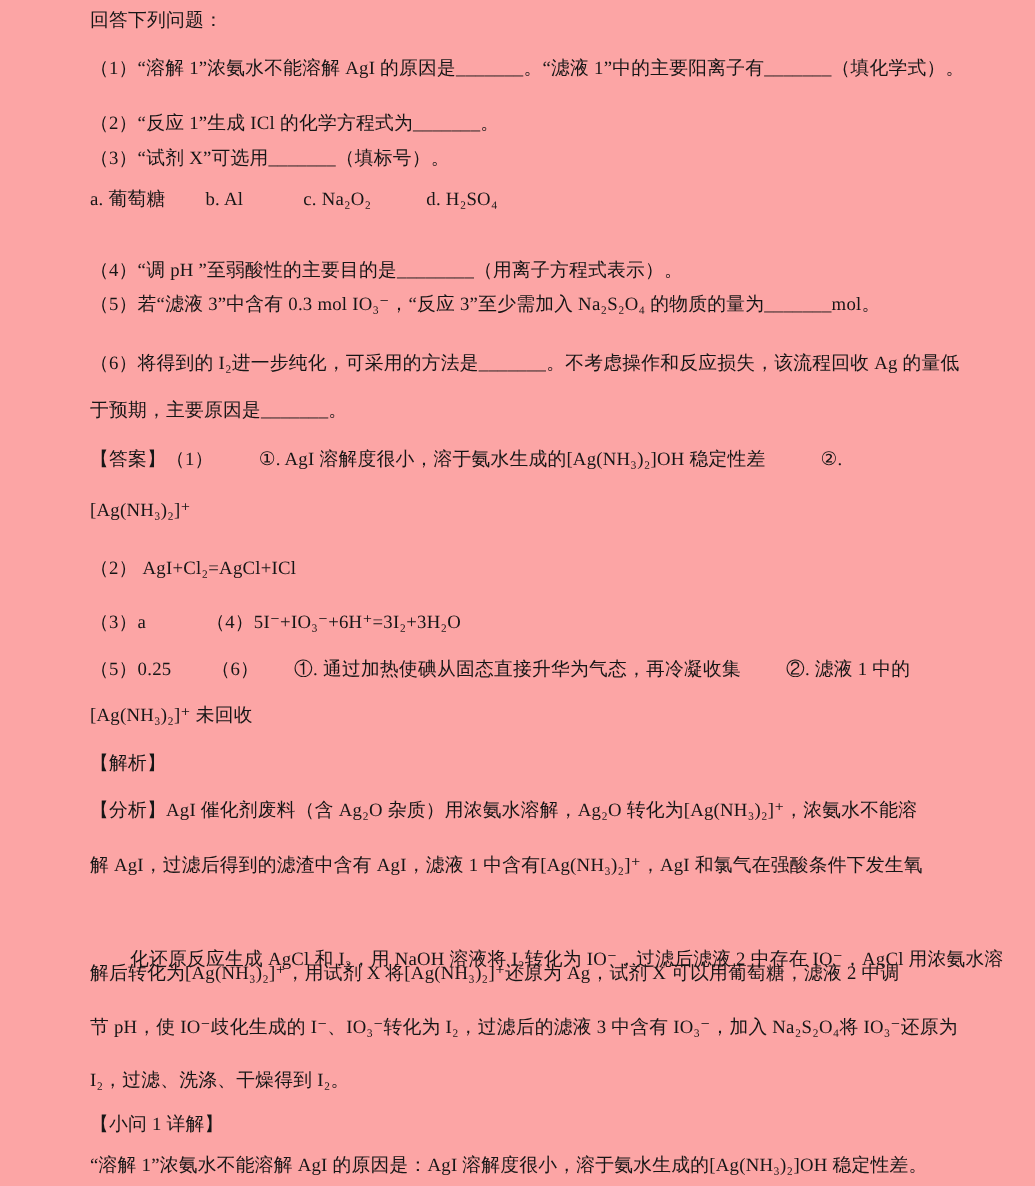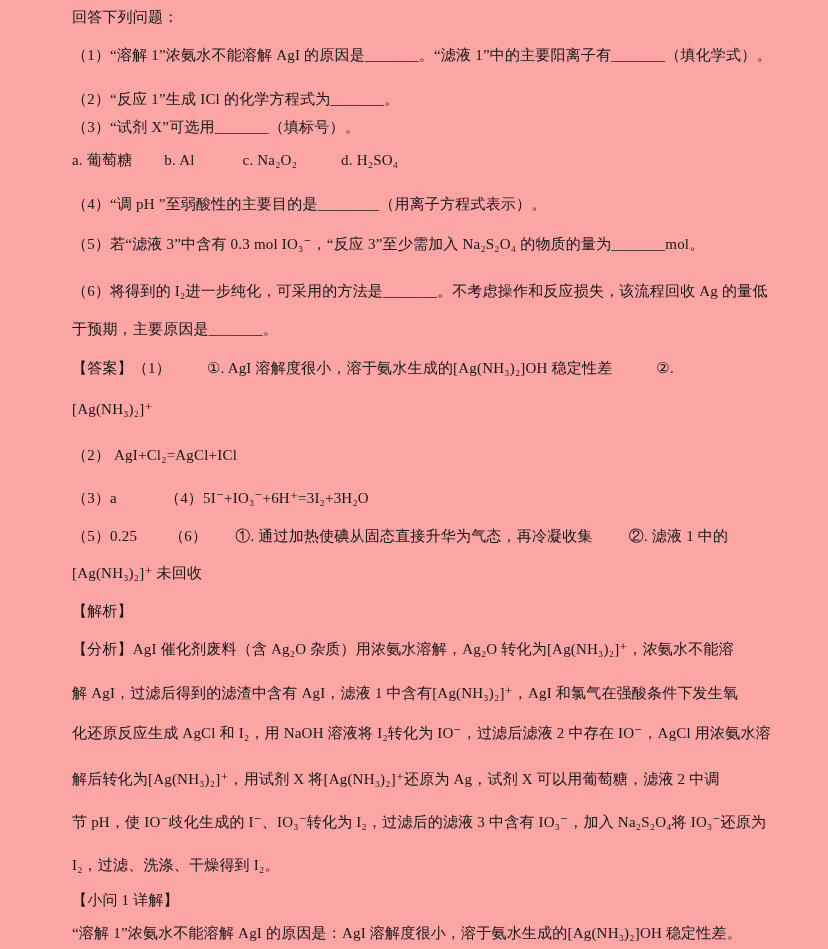--- a/index.html
+++ b/index.html
@@ -38,21 +38,21 @@
   <div class="ln" style="top:88px;">（2）“反应 1”生成 ICl 的化学方程式为_______。</div>
   <div class="ln" style="top:116px;">（3）“试剂 X”可选用_______（填标号）。</div>
 
   <div class="ln row" style="top:149px;">
     <span class="seg">a. 葡萄糖</span>
     <span class="seg" style="margin-left:32px;">b. Al</span>
     <span class="seg" style="margin-left:48px;">c. Na₂O₂</span>
     <span class="seg" style="margin-left:44px;">d. H₂SO₄</span>
   </div>
 
-  <div class="ln" style="top:193px;">（4）“调 pH ”至弱酸性的主要目的是________（用离子方程式表示）。</div>
+  <div class="ln" style="top:206px;">（4）“调 pH ”至弱酸性的主要目的是________（用离子方程式表示）。</div>
   <div class="ln" style="top:233px;">（5）若“滤液 3”中含有 0.3 mol IO₃⁻，“反应 3”至少需加入 Na₂S₂O₄ 的物质的量为_______mol。</div>
   <div class="ln" style="top:280px;">（6）将得到的 I₂进一步纯化，可采用的方法是_______。不考虑操作和反应损失，该流程回收 Ag 的量低</div>
   <div class="ln" style="top:318px;">于预期，主要原因是_______。</div>
 
   <div class="ln row" style="top:357px;justify-content:center;">
     <span class="seg">【答案】（1）</span>
     <span class="seg" style="margin-left:36px;">①. AgI 溶解度很小，溶于氨水生成的[Ag(NH₃)₂]OH 稳定性差</span>
     <span class="seg" style="margin-left:44px;">②.</span>
   </div>
 
@@ -71,21 +71,21 @@
     <span class="seg" style="margin-left:28px;">①. 通过加热使碘从固态直接升华为气态，再冷凝收集</span>
     <span class="seg" style="margin-left:36px;text-align:right;">②. 滤液 1 中的</span>
   </div>
 
   <div class="ln formula" style="top:562px;">[Ag(NH₃)₂]⁺ 未回收</div>
 
   <div class="ln" style="top:600px;">【解析】</div>
 
   <div class="ln" style="top:638px;">【分析】AgI 催化剂废料（含 Ag₂O 杂质）用浓氨水溶解，Ag₂O 转化为[Ag(NH₃)₂]⁺，浓氨水不能溶</div>
   <div class="ln" style="top:682px;">解 AgI，过滤后得到的滤渣中含有 AgI，滤液 1 中含有[Ag(NH₃)₂]⁺，AgI 和氯气在强酸条件下发生氧</div>
-  <div class="ln" style="top:722px;">化还原反应生成 AgCl 和 I₂，用 NaOH 溶液将 I₂转化为 IO⁻，过滤后滤液 2 中存在 IO⁻，AgCl 用浓氨水溶</div>
+  <div class="ln" style="top:757px;margin-left:32px;">化还原反应生成 AgCl 和 I₂，用 NaOH 溶液将 I₂转化为 IO⁻，过滤后滤液 2 中存在 IO⁻，AgCl 用浓氨水溶</div>
   <div class="ln" style="top:768px;">解后转化为[Ag(NH₃)₂]⁺，用试剂 X 将[Ag(NH₃)₂]⁺还原为 Ag，试剂 X 可以用葡萄糖，滤液 2 中调</div>
   <div class="ln" style="top:811px;">节 pH，使 IO⁻歧化生成的 I⁻、IO₃⁻转化为 I₂，过滤后的滤液 3 中含有 IO₃⁻，加入 Na₂S₂O₄将 IO₃⁻还原为</div>
   <div class="ln" style="top:854px;">I₂，过滤、洗涤、干燥得到 I₂。</div>
 
   <div class="ln" style="top:889px;">【小问 1 详解】</div>
   <div class="ln" style="top:922px;">“溶解 1”浓氨水不能溶解 AgI 的原因是：AgI 溶解度很小，溶于氨水生成的[Ag(NH₃)₂]OH 稳定性差。</div>
 
 </div>
 
 </body></html>

